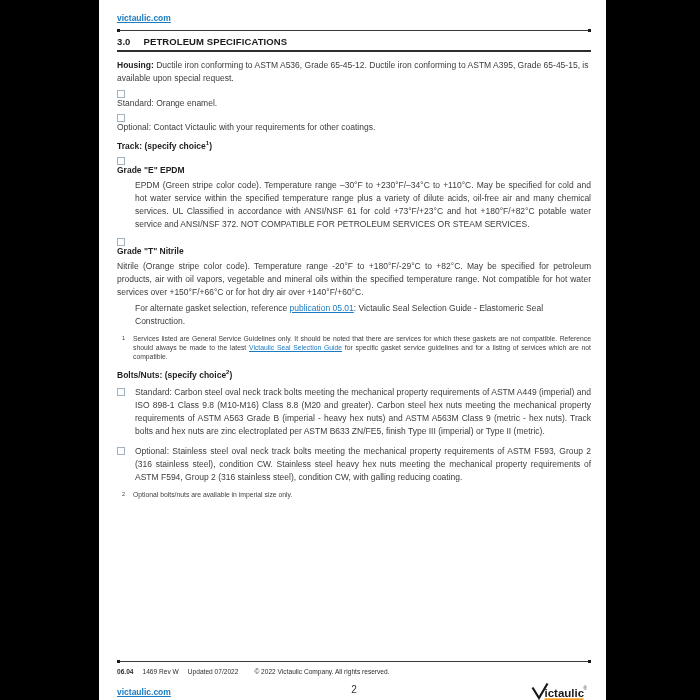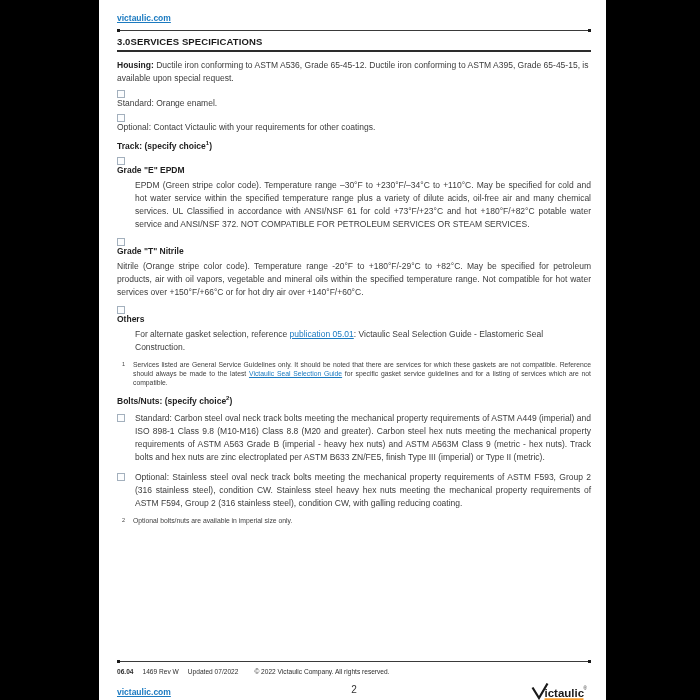--- a/index.html
+++ b/index.html
@@ -10,21 +10,21 @@
   .content { position:absolute; left:18px; top:0; width:474px; }
 
   a, .link { color:#1b7ac0; text-decoration:underline; cursor:pointer; }
   .toplink { display:inline-block; margin-top:13px; font-size:8.5px; font-weight:bold; }
 
   .rule { display:flex; align-items:center; height:3px; }
   .rule .dot { width:3px; height:3px; background:#1a1a1a; }
   .rule .ln { flex:1; height:1px; background:#3a3a3a; }
   .rule-top { margin-top:4px; }
 
-  .sec-head { display:flex; align-items:baseline; padding:4px 0 3px 0;
+  .sec-head { display:flex; align-items:baseline; gap:13px; padding:4px 0 3px 0;
               border-bottom:2px solid #2d2d2d; font-size:9.5px; font-weight:bold; color:#1a1a1a;
               letter-spacing:0.1px; }
 
   .body-txt { font-size:8.5px; line-height:13px; color:#3c3c3c; }
   .para { margin-top:7px; }
   .just { text-align:justify; }
   b.lead { color:#1f1f1f; }
 
   .subhead { margin-top:8px; font-size:8.5px; font-weight:bold; color:#1f1f1f; line-height:11px; }
   sup { font-size:6px; vertical-align:super; line-height:0; }
@@ -64,21 +64,21 @@
       <a class="toplink">victaulic.com</a>
 
       <div class="rule rule-top">
         <span class="dot"></span>
         <span class="ln"></span>
         <span class="dot"></span>
       </div>
 
       <div class="sec-head">
         <span>3.0</span>
-        <span>SERVICES SPECIFICATIONS</span>
+        <span>PETROLEUM SPECIFICATIONS</span>
       </div>
 
       <div class="body-txt para"><b class="lead">Housing:</b><span> Ductile iron conforming to ASTM A536, Grade 65-45-12. Ductile iron conforming to ASTM A395, Grade 65-45-15, is available upon special request.</span></div>
 
 
       <div class="opt-row">
         <span class="checkbox"></span>
         <span class="opt-label">Standard: Orange enamel.</span>
       </div>
       <div class="opt-row">
@@ -93,24 +93,20 @@
         <span class="opt-label bold">Grade "E" EPDM</span>
       </div>
       <div class="body-txt indent just" style="margin-top:3px;">EPDM (Green stripe color code). Temperature range –30°F to +230°F/–34°C to +110°C. May be specified for cold and hot water service within the specified temperature range plus a variety of dilute acids, oil-free air and many chemical services. UL Classified in accordance with ANSI/NSF 61 for cold +73°F/+23°C and hot +180°F/+82°C potable water service and ANSI/NSF 372. NOT COMPATIBLE FOR PETROLEUM SERVICES OR STEAM SERVICES.</div>
 
       <div class="opt-row" style="margin-top:6px;">
         <span class="checkbox gap-wide"></span>
         <span class="opt-label bold">Grade "T" Nitrile</span>
       </div>
       <div class="body-txt just" style="margin-top:3px;">Nitrile (Orange stripe color code). Temperature range -20°F to +180°F/-29°C to +82°C. May be specified for petroleum products, air with oil vapors, vegetable and mineral oils within the specified temperature range. Not compatible for hot water services over +150°F/+66°C or for hot dry air over +140°F/+60°C.</div>
 
-      <div class="opt-row" style="margin-top:6px;">
-        <span class="checkbox"></span>
-        <span class="opt-label bold">Others</span>
-      </div>
       <div class="body-txt indent" style="margin-top:3px;"><span>For alternate gasket selection, reference </span><a class="link">publication 05.01</a><span>: Victaulic Seal Selection Guide - Elastomeric Seal Construction.</span></div>
 
       <div class="footnote"><span class="fn-sup">1</span><span>Services listed are General Service Guidelines only. It should be noted that there are services for which these gaskets are not compatible. Reference should always be made to the latest </span><a class="link">Victaulic Seal Selection Guide</a><span> for specific gasket service guidelines and for a listing of services which are not compatible.</span></div>
 
       <div class="subhead" style="margin-top:9px;"><span>Bolts/Nuts: (specify choice</span><sup>2</sup><span>)</span></div>
 
       <div class="hang">
         <span class="checkbox"></span>
         <div class="body-txt just">Standard: Carbon steel oval neck track bolts meeting the mechanical property requirements of ASTM A449 (imperial) and ISO 898-1 Class 9.8 (M10-M16) Class 8.8 (M20 and greater). Carbon steel hex nuts meeting the mechanical property requirements of ASTM A563 Grade B (imperial - heavy hex nuts) and ASTM A563M Class 9 (metric - hex nuts). Track bolts and hex nuts are zinc electroplated per ASTM B633 ZN/FE5, finish Type III (imperial) or Type II (metric).</div>
       </div>

